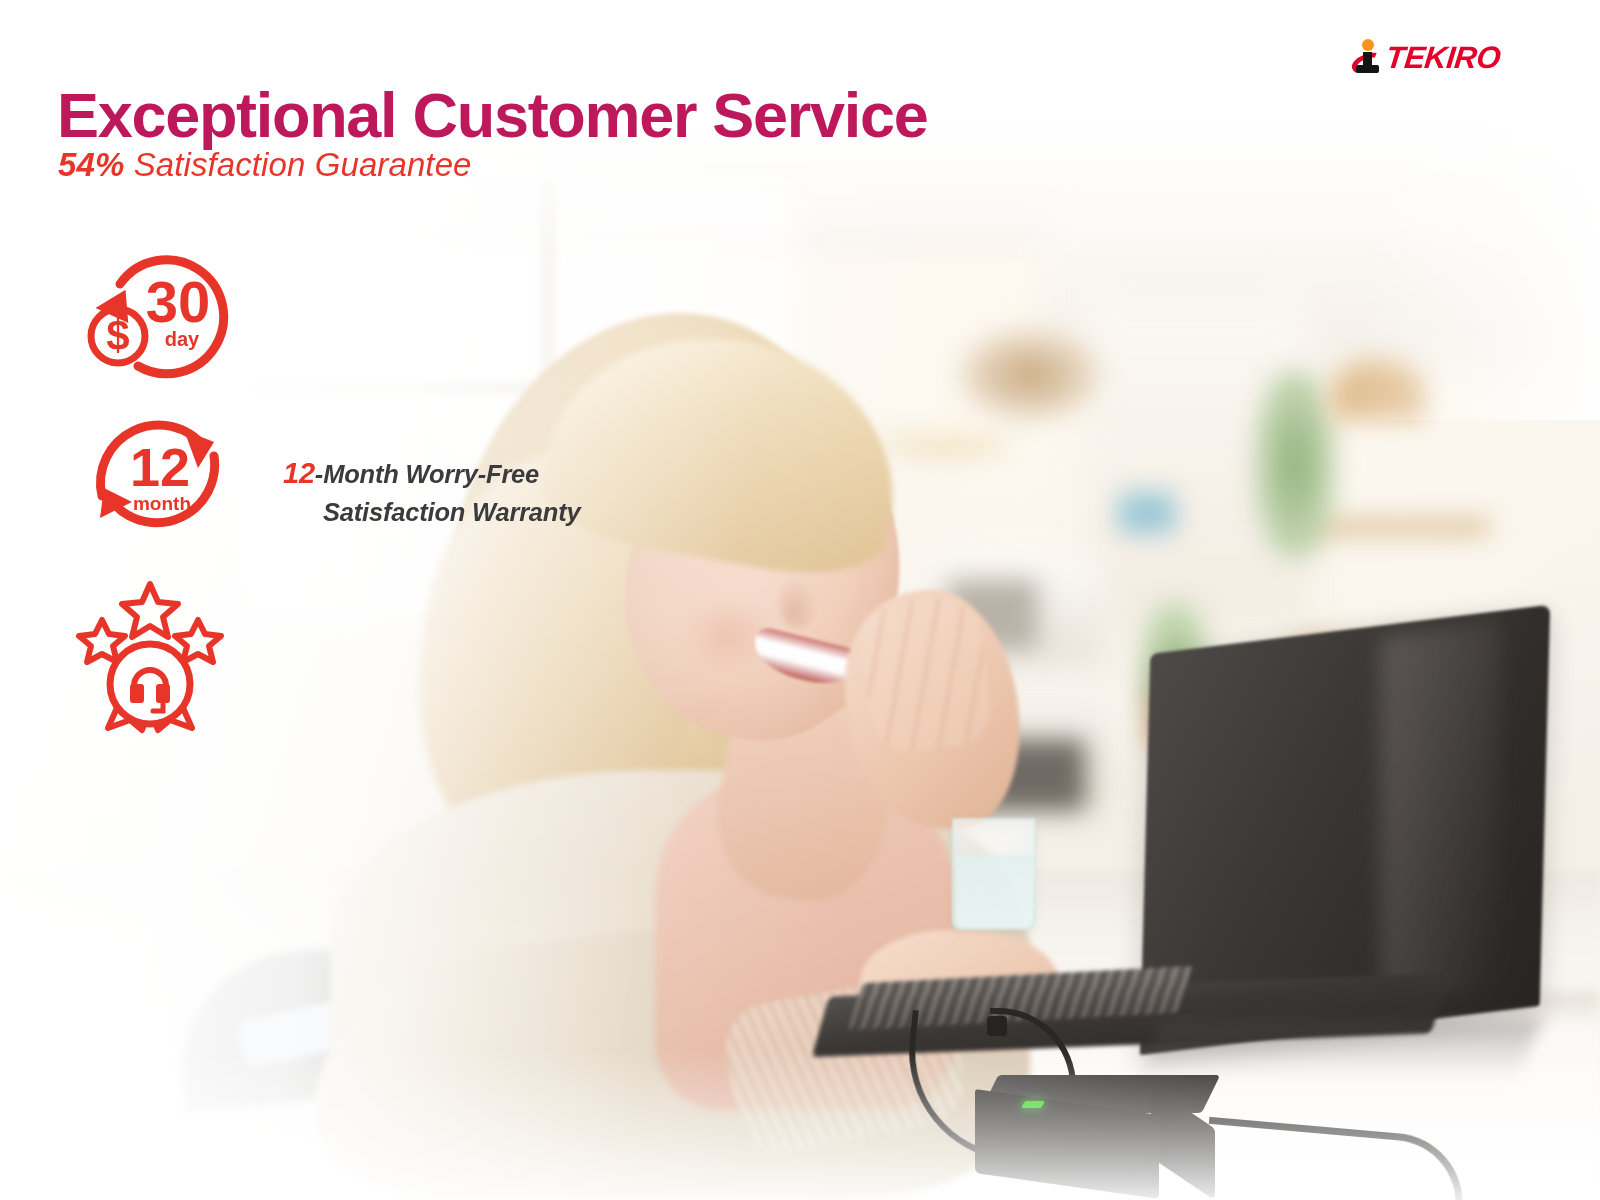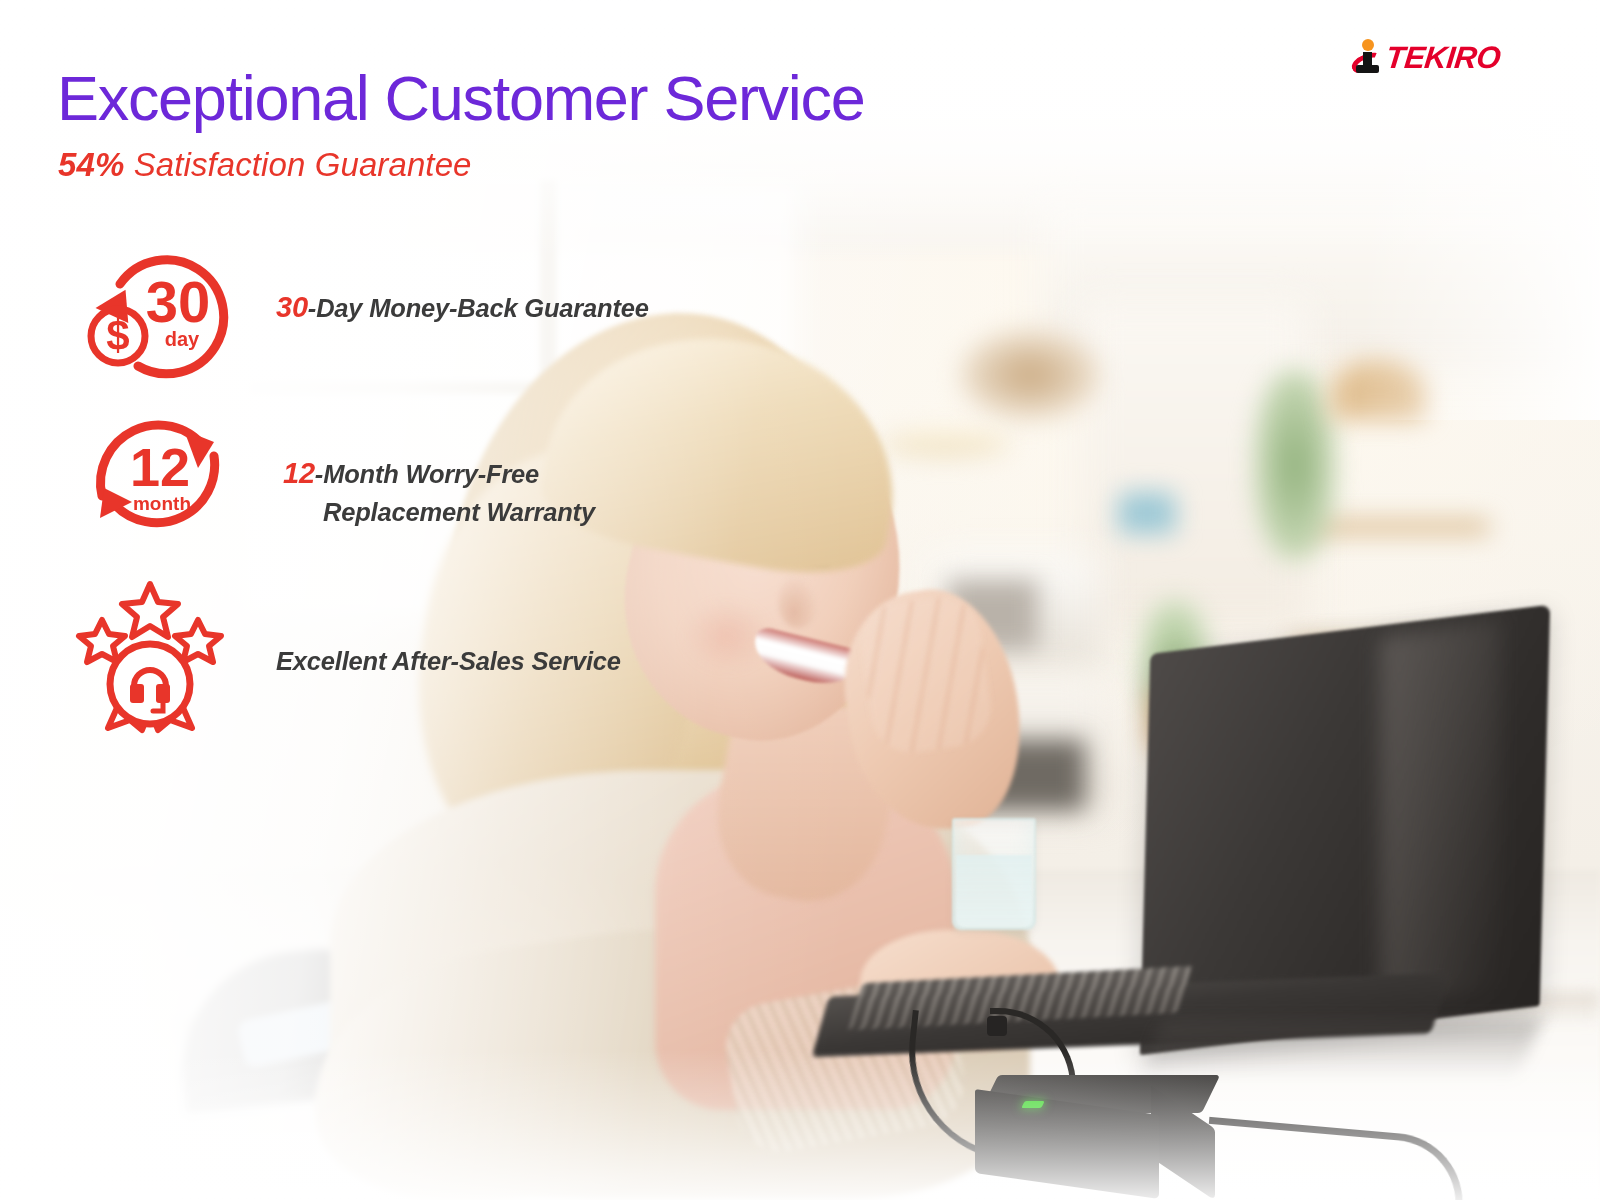--- a/index.html
+++ b/index.html
@@ -320,22 +320,22 @@
     transform:rotate(-22deg);
   }
   .logoText {
     font-size:31px; font-weight:bold; font-style:italic;
     color:#E4002B; letter-spacing:-.5px;
     font-family:"Liberation Sans", sans-serif;
     transform:skewX(-6deg);
   }
 
   .title {
-    position:absolute; left:57px; top:67px;
-    font-size:63px; font-weight:normal; color:#6d28d9;
+    position:absolute; left:57px; top:84px;
+    font-size:63px; font-weight:bold; color:#be185d;
     letter-spacing:-1.3px; line-height:1;
     white-space:nowrap;
   }
   .subtitle {
     position:absolute; left:58px; top:146px;
     font-size:33px; color:#E8352A; font-style:italic;
     letter-spacing:.1px; white-space:nowrap;
   }
   .subtitle b { font-weight:bold; }
   .feature { position:absolute; display:flex; align-items:center; }
@@ -466,42 +466,39 @@
           <path d="M20 78 L38 48 L56 76 Z" fill="#E8352A" transform="rotate(28 38 64)"></path>
 
           <circle cx="38" cy="96" r="27" fill="none" stroke="#E8352A" stroke-width="7"></circle>
           <text x="38" y="110" text-anchor="middle" font-family="Liberation Sans, sans-serif" font-size="42" font-weight="bold" fill="#E8352A">$</text>
 
           <text x="98" y="82" text-anchor="middle" font-family="Liberation Sans, sans-serif" font-size="58" font-weight="bold" fill="#E8352A">30</text>
           <text x="102" y="106" text-anchor="middle" font-family="Liberation Sans, sans-serif" font-size="20" font-weight="bold" fill="#E8352A">day</text>
         </svg>
       </div>
     </div>
-    <div class="flabel lab1">
-      <span class="num">30</span><span>-Day Money-Back Guarantee</span>
-    </div>
 
     <div class="feature f2">
       <div class="ficon">
         <svg width="165" height="150" viewBox="0 0 165 150">
 
           <path d="M22 96 A58 58 0 0 1 124 47" fill="none" stroke="#E8352A" stroke-width="9" stroke-linecap="round"></path>
           <path d="M104 30 L134 42 L118 68 Z" fill="#E8352A"></path>
 
           <path d="M134 56 A58 58 0 0 1 34 104" fill="none" stroke="#E8352A" stroke-width="9" stroke-linecap="round"></path>
           <path d="M20 118 L24 88 L52 102 Z" fill="#E8352A"></path>
 
           <text x="80" y="86" text-anchor="middle" font-family="Liberation Sans, sans-serif" font-size="54" font-weight="bold" fill="#E8352A">12</text>
           <text x="82" y="110" text-anchor="middle" font-family="Liberation Sans, sans-serif" font-size="19" font-weight="bold" fill="#E8352A">month</text>
         </svg>
       </div>
     </div>
     <div class="flabel lab2">
       <span class="num">12</span><span>-Month Worry-Free</span>
-      <span class="ln2">Replacement Warranty</span>
+      <span class="ln2">Satisfaction Warranty</span>
     </div>
 
     <div class="feature f3">
       <div class="ficon">
         <svg width="165" height="150" viewBox="0 0 165 150">
 
           <path d="M70 4 L78 22 L98 24 L83 37 L88 57 L70 46 L52 57 L57 37 L42 24 L62 22 Z" fill="none" stroke="#E8352A" stroke-width="6" stroke-linejoin="round"></path>
           <path d="M22 40 L29 54 L45 56 L33 66 L37 82 L22 74 L7 82 L11 66 L-1 56 L15 54 Z" fill="none" stroke="#E8352A" stroke-width="6" stroke-linejoin="round"></path>
           <path d="M118 40 L125 54 L141 56 L129 66 L133 82 L118 74 L103 82 L107 66 L95 56 L111 54 Z" fill="none" stroke="#E8352A" stroke-width="6" stroke-linejoin="round"></path>
 
@@ -510,18 +507,15 @@
 
           <circle cx="70" cy="104" r="40" fill="#ffffff" stroke="#E8352A" stroke-width="7"></circle>
 
           <path d="M54 106 A16 16 0 0 1 86 106" fill="none" stroke="#E8352A" stroke-width="6" stroke-linecap="round"></path>
           <rect x="50" y="104" width="14" height="19" rx="3" fill="#E8352A"></rect>
           <rect x="76" y="104" width="14" height="19" rx="3" fill="#E8352A"></rect>
           <path d="M83 123 L83 131 L73 131" fill="none" stroke="#E8352A" stroke-width="5" stroke-linecap="round"></path>
         </svg>
       </div>
     </div>
-    <div class="flabel lab3">
-      <span>Excellent After-Sales Service</span>
-    </div>
 
   </div>
 </div>
 
 </body></html>

